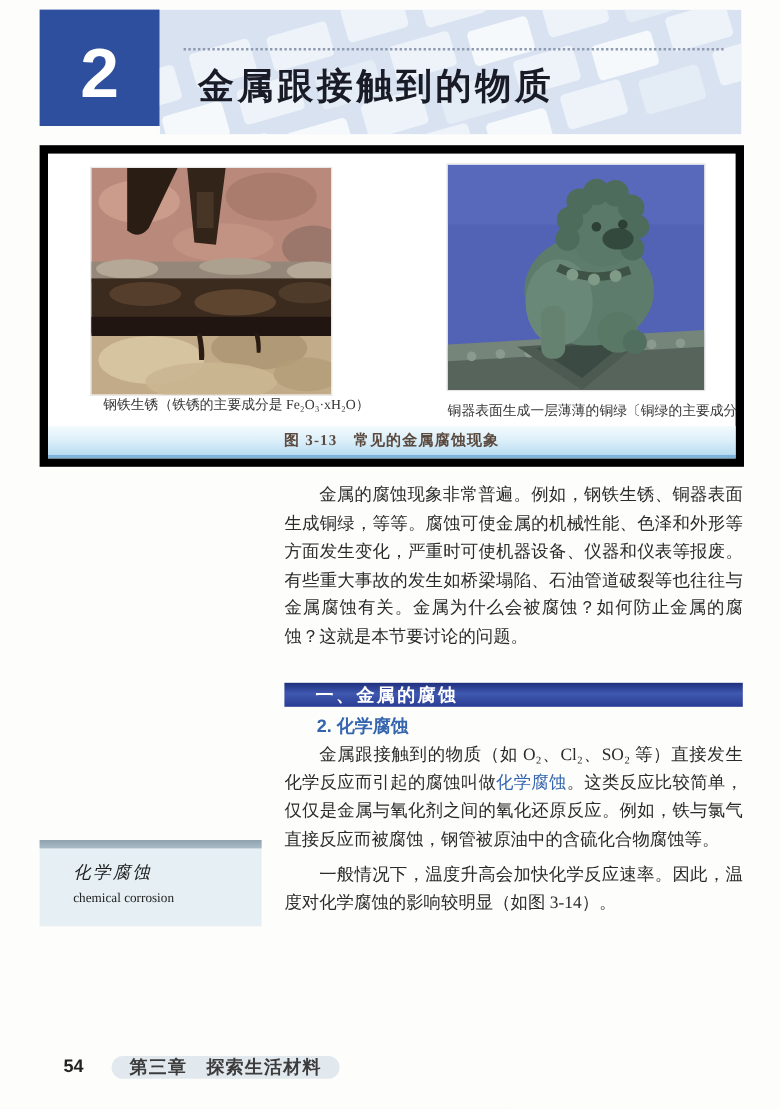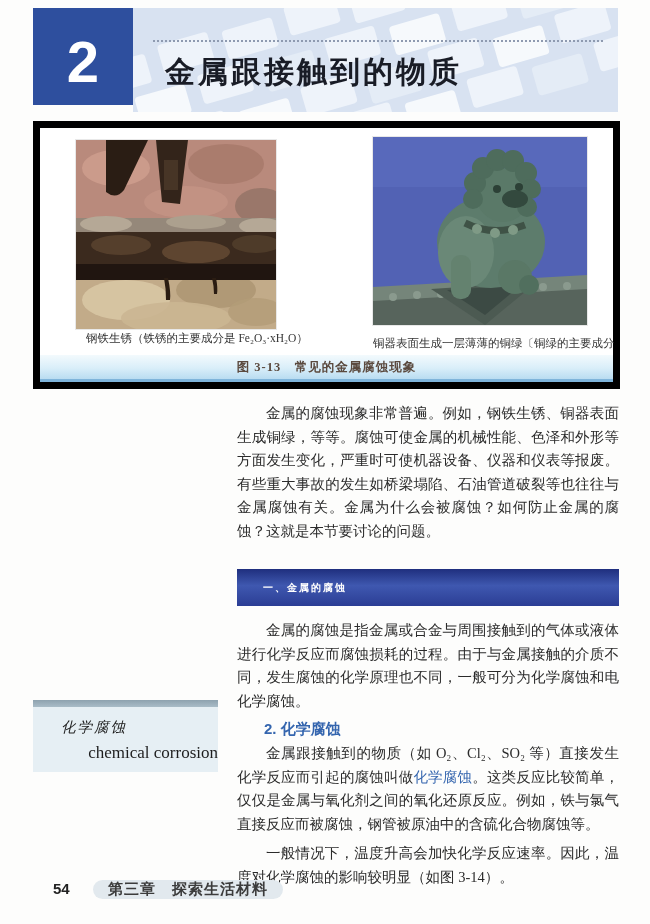--- a/index.html
+++ b/index.html
@@ -51,44 +51,44 @@
     border-bottom:3px solid #7fb4da;
     display:flex;align-items:center;justify-content:center;
     font-weight:bold;font-size:12.5px;color:#5b4a3f;letter-spacing:1px;text-align:center;
   }
   
   .main-col{position:absolute;left:237px;top:402px;width:382px;}
   .main-col p{
     margin:0;font-size:14.5px;line-height:23.5px;text-align:justify;text-indent:2em;
   }
   .section-bar{
-    margin-top:26px;height:37px;
+    margin-top:26px;height:20px;
     background:linear-gradient(180deg,#1f2f7e 0%,#3f58b0 45%,#2b3d94 100%);
     color:#ffffff;font-family:"Liberation Sans","DejaVu Sans",sans-serif;
-    font-weight:bold;font-size:10px;letter-spacing:2px;
+    font-weight:bold;font-size:15px;letter-spacing:2px;
     display:flex;align-items:center;padding-left:26px;box-sizing:border-box;
   }
   .main-col p.after-bar{margin-top:13px;}
   .sub-heading{
     margin:7px 0 0 0;font-family:"Liberation Sans","DejaVu Sans",sans-serif;
     font-weight:bold;font-size:15px;color:#3465ae;text-indent:1.8em;
   }
   .main-col p.sub-para{margin-top:3px;}
   .main-col p.sub-para2{margin-top:6px;}
   .term{color:#3465ae;}
   
   .margin-note{
     position:absolute;left:33px;top:700px;width:185px;height:72px;
     background:#e6eff4;
   }
   .margin-note .note-topbar{height:7px;background:linear-gradient(180deg,#8ea2af,#a9bcc7);}
   .note-cn{
     margin:11px 0 0 28px;font-size:14.5px;color:#1d1d1d;font-style:italic;letter-spacing:2px;
   }
-  .note-en{margin:6px 0 12px 28px;font-size:17px;color:#1d1d1d;text-align:right;}
+  .note-en{margin:6px 0 12px 28px;font-size:11px;color:#1d1d1d;}
   
   .page-number{
     position:absolute;left:53px;top:880px;
     font-family:"Liberation Sans","DejaVu Sans",sans-serif;
     font-weight:bold;font-size:15px;color:#222;
   }
   .footer-pill{
     position:absolute;left:93px;top:880px;height:19px;
     background:#e2e9ee;border-radius:10px;padding:0 15px;
     display:flex;align-items:center;
@@ -218,21 +218,20 @@
     <div class="caption-left">钢铁生锈（铁锈的主要成分是 Fe₂O₃·xH₂O）</div>
     <div class="caption-right">铜器表面生成一层薄薄的铜绿〔铜绿的主要成分是 Cu₂(OH)₂CO₃〕</div>
     <div class="figure-bar">图 3-13　常见的金属腐蚀现象</div>
   </div>
 
   <div class="main-col">
     <p>金属的腐蚀现象非常普遍。例如，钢铁生锈、铜器表面生成铜绿，等等。腐蚀可使金属的机械性能、色泽和外形等方面发生变化，严重时可使机器设备、仪器和仪表等报废。有些重大事故的发生如桥梁塌陷、石油管道破裂等也往往与金属腐蚀有关。金属为什么会被腐蚀？如何防止金属的腐蚀？这就是本节要讨论的问题。</p>
 
     <div class="section-bar">一、金属的腐蚀</div>
 
-    <p class="after-bar">金属的腐蚀是指金属或合金与周围接触到的气体或液体进行化学反应而腐蚀损耗的过程。由于与金属接触的介质不同，发生腐蚀的化学原理也不同，一般可分为化学腐蚀和电化学腐蚀。</p>
 
     <h3 class="sub-heading">2. 化学腐蚀</h3>
 
     <p class="sub-para"><span>金属跟接触到的物质（如 O₂、Cl₂、SO₂ 等）直接发生化学反应而引起的腐蚀叫做</span><span class="term">化学腐蚀</span><span>。这类反应比较简单，仅仅是金属与氧化剂之间的氧化还原反应。例如，铁与氯气直接反应而被腐蚀，钢管被原油中的含硫化合物腐蚀等。</span></p>
 
     <p class="sub-para2">一般情况下，温度升高会加快化学反应速率。因此，温度对化学腐蚀的影响较明显（如图 3-14）。</p>
   </div>
 
   <div class="margin-note">
     <div class="note-topbar"></div>

